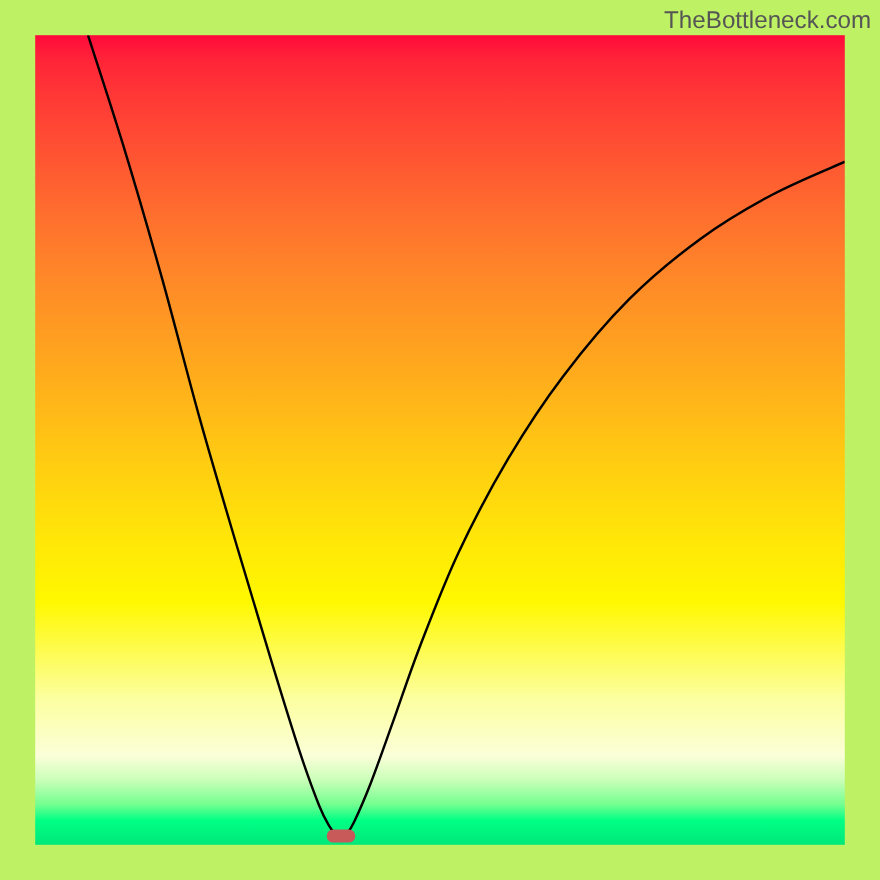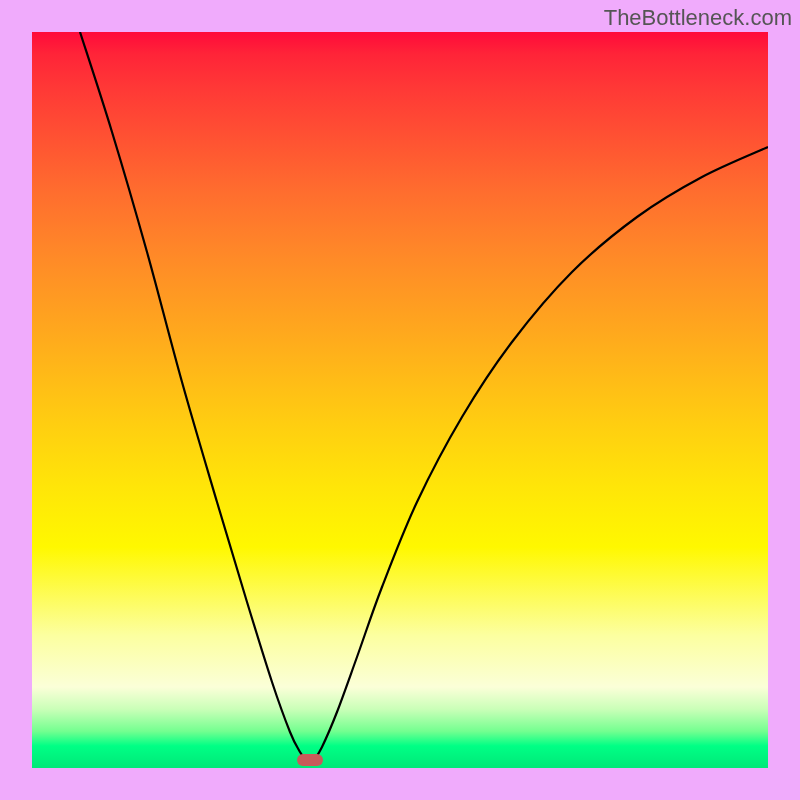--- a/index.html
+++ b/index.html
@@ -10,21 +10,21 @@
       position: relative;
       font-family: Arial, sans-serif;
       overflow: hidden;
     }
     .outer-frame {
       position: absolute;
       top: 0;
       left: 0;
       width: 800px;
       height: 800px;
-      background: #f0abfc;
+      background: #bef264;
     }
     .watermark {
       position: absolute;
       top: 5px;
       right: 8px;
       color: #555;
       font-size: 22px;
       font-weight: 500;
       z-index: 10;
     }

